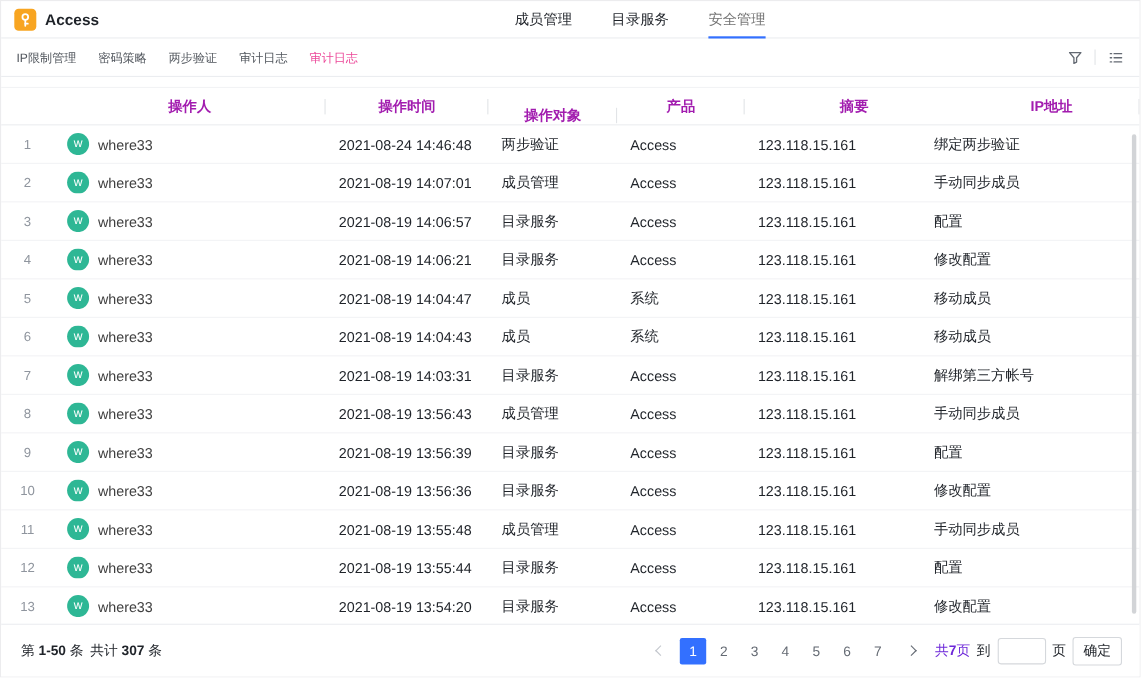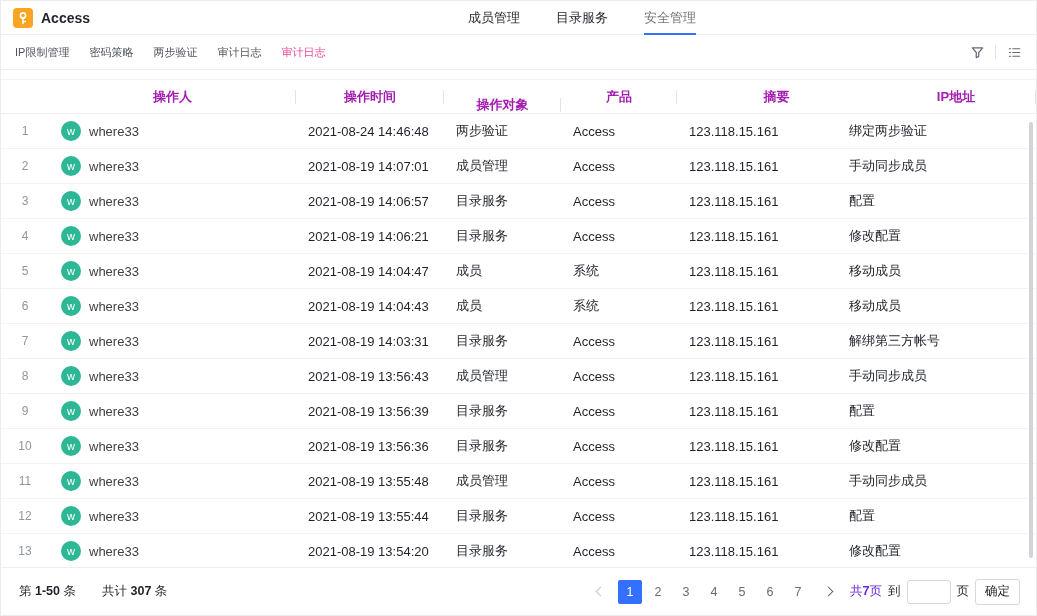--- a/index.html
+++ b/index.html
@@ -39,21 +39,21 @@
   .c-obj{width:117px}
   .c-prod{width:116px}
   .c-ip{width:160px}
   .c-sum{flex:1}
   .avatar{width:20px;height:20px;border-radius:50%;background:#2eb795;color:#fff;font-size:11px;display:flex;align-items:center;justify-content:center;flex:none}
   .op-name{color:#404040}
   .scrollbar{position:absolute;right:3px;top:121px;width:4px;height:436px;border-radius:2px;background:#d2d4d7}
 
   
   .footer{position:absolute;left:0;right:0;bottom:0;height:48px;border-top:1px solid #ebedf0;display:flex;align-items:center;padding:0 16px 0 18px;font-size:12.5px;background:#fff}
-  .stats{display:flex;gap:26px;color:#1f2329}
+  .stats{display:flex;gap:6px;color:#1f2329}
   b{font-weight:700}
   .pager{margin-left:auto;display:flex;align-items:center;gap:6px;color:#646a73}
   .pages{display:flex;gap:4px}
   .page-btn{min-width:24px;height:24px;line-height:24px;text-align:center;font-size:12.5px;color:#646a73;border-radius:2px;cursor:pointer}
   .page-btn.active{background:#3370ff;color:#fff}
   .chev{display:flex;align-items:center;justify-content:center}
   .chev.prev{color:#c3c7cd}
   .chev.next{color:#646a73}
   .chev-glyph{width:7px;height:7px;border-left:1.5px solid currentColor;border-bottom:1.5px solid currentColor;display:inline-block}
   .chev-glyph.left{transform:rotate(45deg)}

